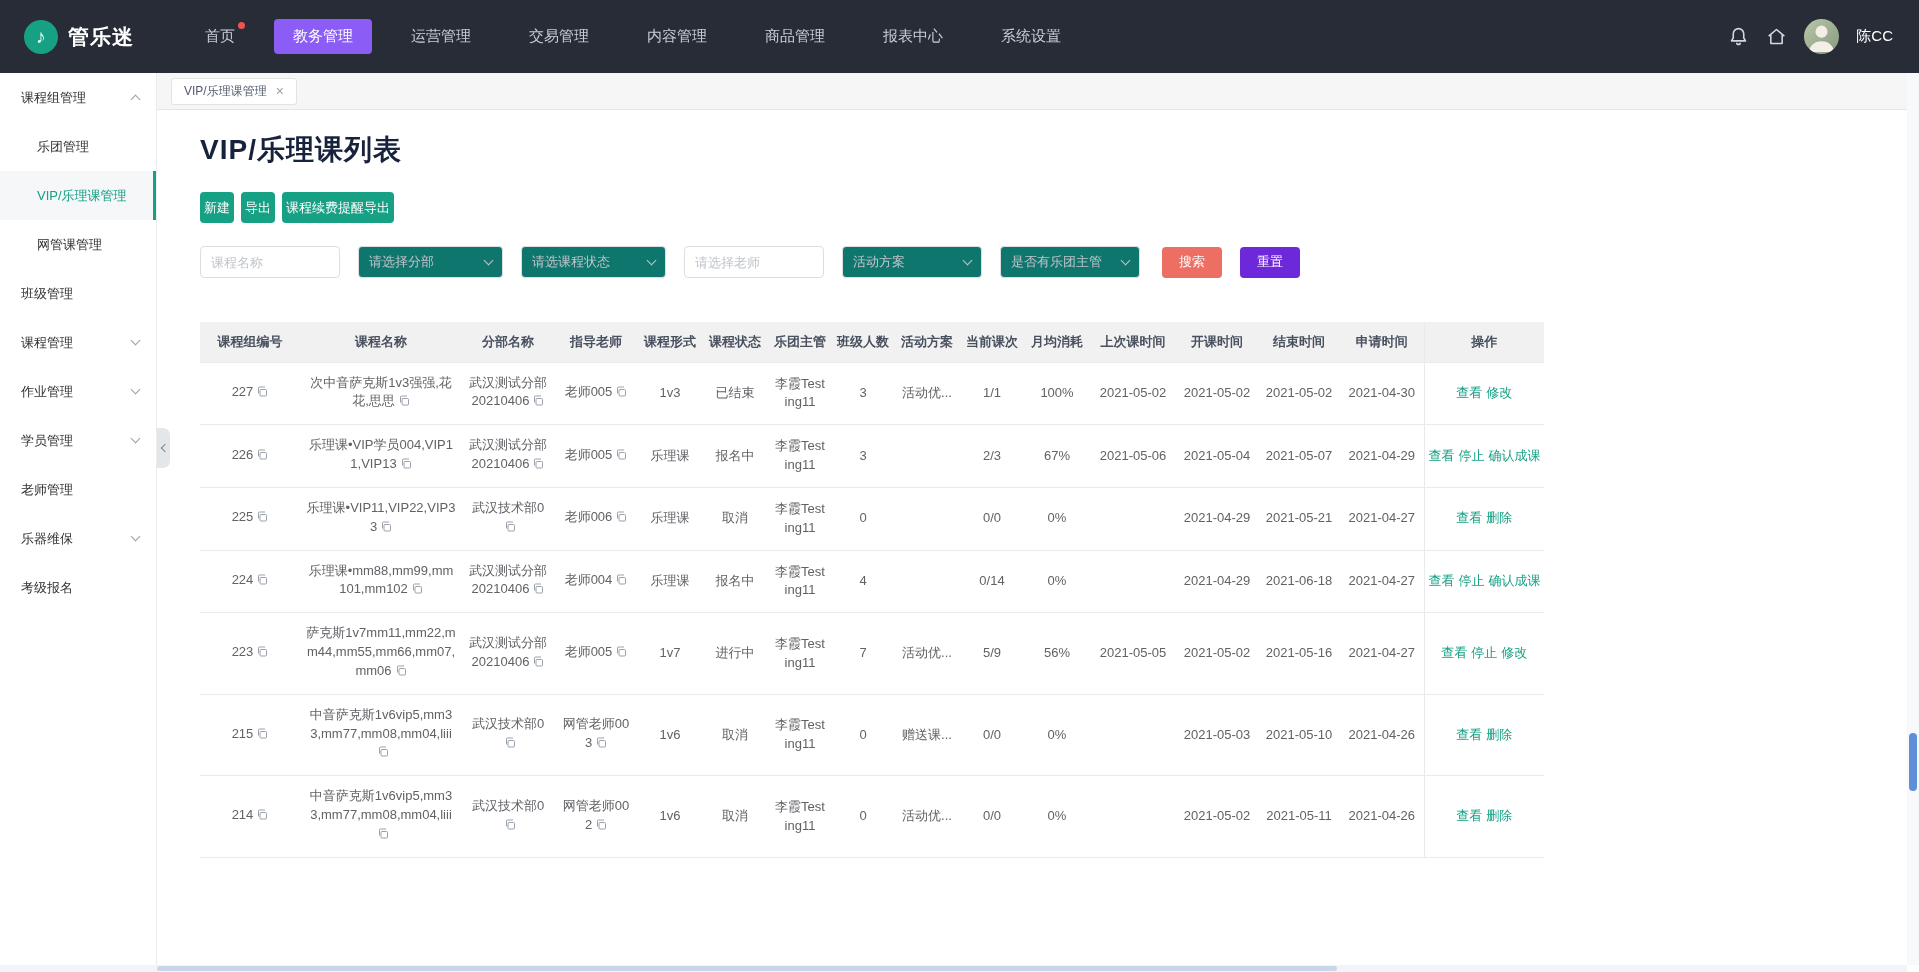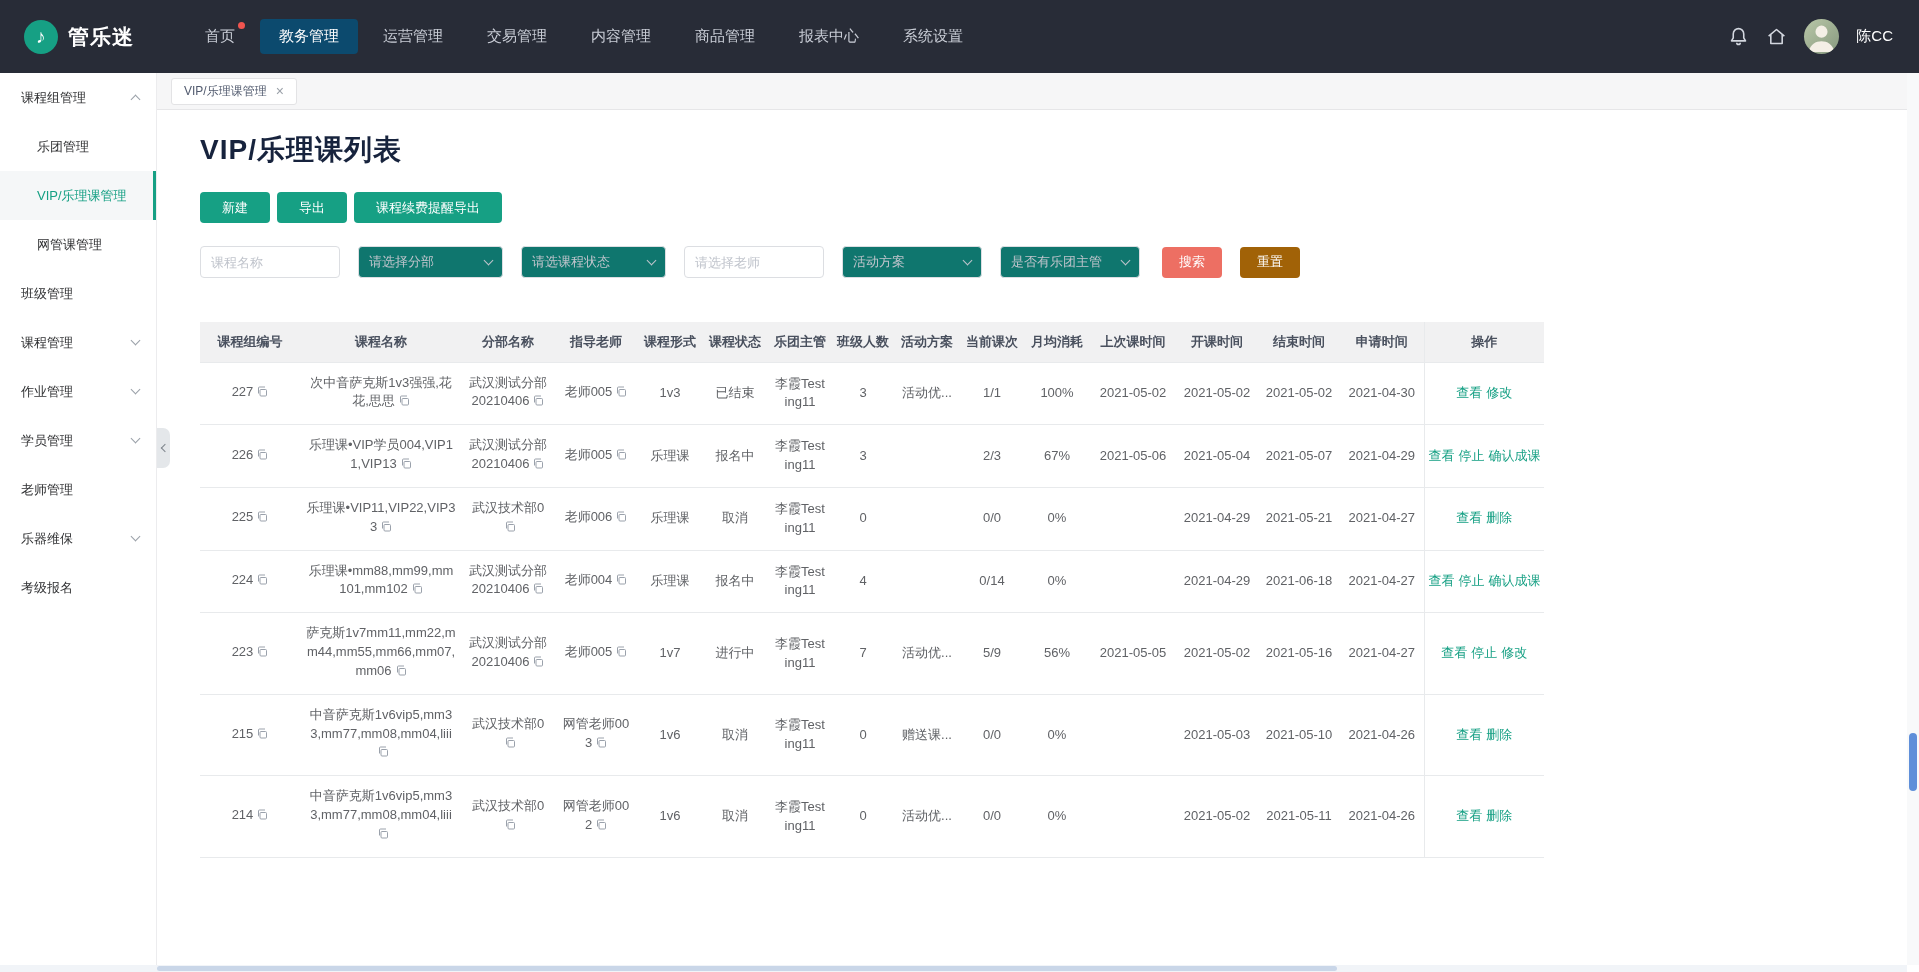--- a/index.html
+++ b/index.html
@@ -6,23 +6,23 @@
   html,body { margin:0; padding:0; width:1919px; height:972px; overflow:hidden;
     font-family:"Liberation Sans","DejaVu Sans",sans-serif; background:#fff; }
 
   
   .navbar { position:fixed; top:0; left:0; width:1919px; height:73px; background:#282c37;
     display:flex; align-items:center; z-index:30; }
   .brand { display:flex; align-items:center; gap:10px; padding-left:24px; width:170px; flex:0 0 auto; }
   .logo-circle { width:34px; height:34px; border-radius:50%; background:#16a084; color:#fff;
     display:flex; align-items:center; justify-content:center; font-size:19px; }
   .brand-name { color:#fff; font-size:21px; font-weight:bold; letter-spacing:1px; }
-  .nav-items { display:flex; align-items:flex-end; gap:6px; margin-left:16px; }
+  .nav-items { display:flex; align-items:flex-end; gap:20px; margin-left:16px; }
   .nav-item { position:relative; color:#c9cdd6; font-size:15px; padding:8px 19px; border-radius:4px; cursor:pointer; }
-  .nav-item.active { background:#0c4a6e; color:#fff; }
+  .nav-item.active { background:#8b5cf6; color:#fff; }
   .badge-dot { position:absolute; top:3px; right:9px; width:7px; height:7px; border-radius:50%; background:#f0544f; }
   .nav-right { margin-left:auto; display:flex; align-items:center; gap:17px; padding-right:26px; }
   .nav-icon { width:21px; height:21px; display:inline-flex; cursor:pointer; }
   .avatar { width:35px; height:35px; border-radius:50%; overflow:hidden; cursor:pointer;
     background:linear-gradient(135deg,#b9c7a8,#87997f); display:flex; align-items:flex-end; justify-content:center; }
   .username { color:#fff; font-size:15px; }
 
   
   .sidebar { position:fixed; top:73px; left:0; bottom:7px; width:157px; background:#fff;
     border-right:1px solid #ececee; z-index:20; }
@@ -46,24 +46,24 @@
   .tabbar { height:37px; background:#f6f6f7; border-bottom:1px solid #e6e6e8;
     display:flex; align-items:center; padding-left:14px; }
   .tab { height:27px; background:#fff; border:1px solid #e3e3e5; border-radius:3px;
     display:flex; align-items:center; gap:9px; padding:0 12px; font-size:12px; color:#515a6e; cursor:pointer; }
   .tab-close { color:#9aa0a8; font-size:14px; line-height:1; cursor:pointer; }
 
   .content { padding:0 0 0 43px; }
   .page-title { font-size:28px; font-weight:bold; color:#17233d; margin:21px 0 23px; letter-spacing:1px; }
 
   .toolbar { display:flex; gap:7px; margin-bottom:23px; }
-  .btn { border:none; border-radius:4px; height:31px; font-size:13px; cursor:pointer; color:#fff; padding:0 22px; }
+  .btn { border:none; border-radius:4px; height:31px; font-size:13px; cursor:pointer; color:#fff; padding:0 4px; }
   .btn.teal { background:#16a084; }
   .btn.red { background:#ed6f63; padding:0 17px; }
-  .btn.reset { background:#a16207; padding:0 17px; }
+  .btn.reset { background:#6d28d9; padding:0 17px; }
 
   .filters { display:flex; align-items:center; gap:18px; margin-bottom:22px; }
   .filter-input { width:140px; height:32px; border:1px solid #dcdee2; border-radius:4px;
     padding:0 10px; font-size:13px; color:#515a6e; outline:none; }
   .filter-input::placeholder { color:#c0c4cc; }
   .filter-select { position:relative; height:32px; border:1px solid #dcdee2; border-radius:4px;
     display:flex; align-items:center; padding:0 10px; font-size:13px; color:#c0c4cc; cursor:pointer; background:#0f766e; }
   .filter-select .chev { margin-left:auto; border-color:#c0c4cc; }
   .w145 { width:145px; } .w140 { width:140px; }
   .btn.red { margin-left:4px; }

